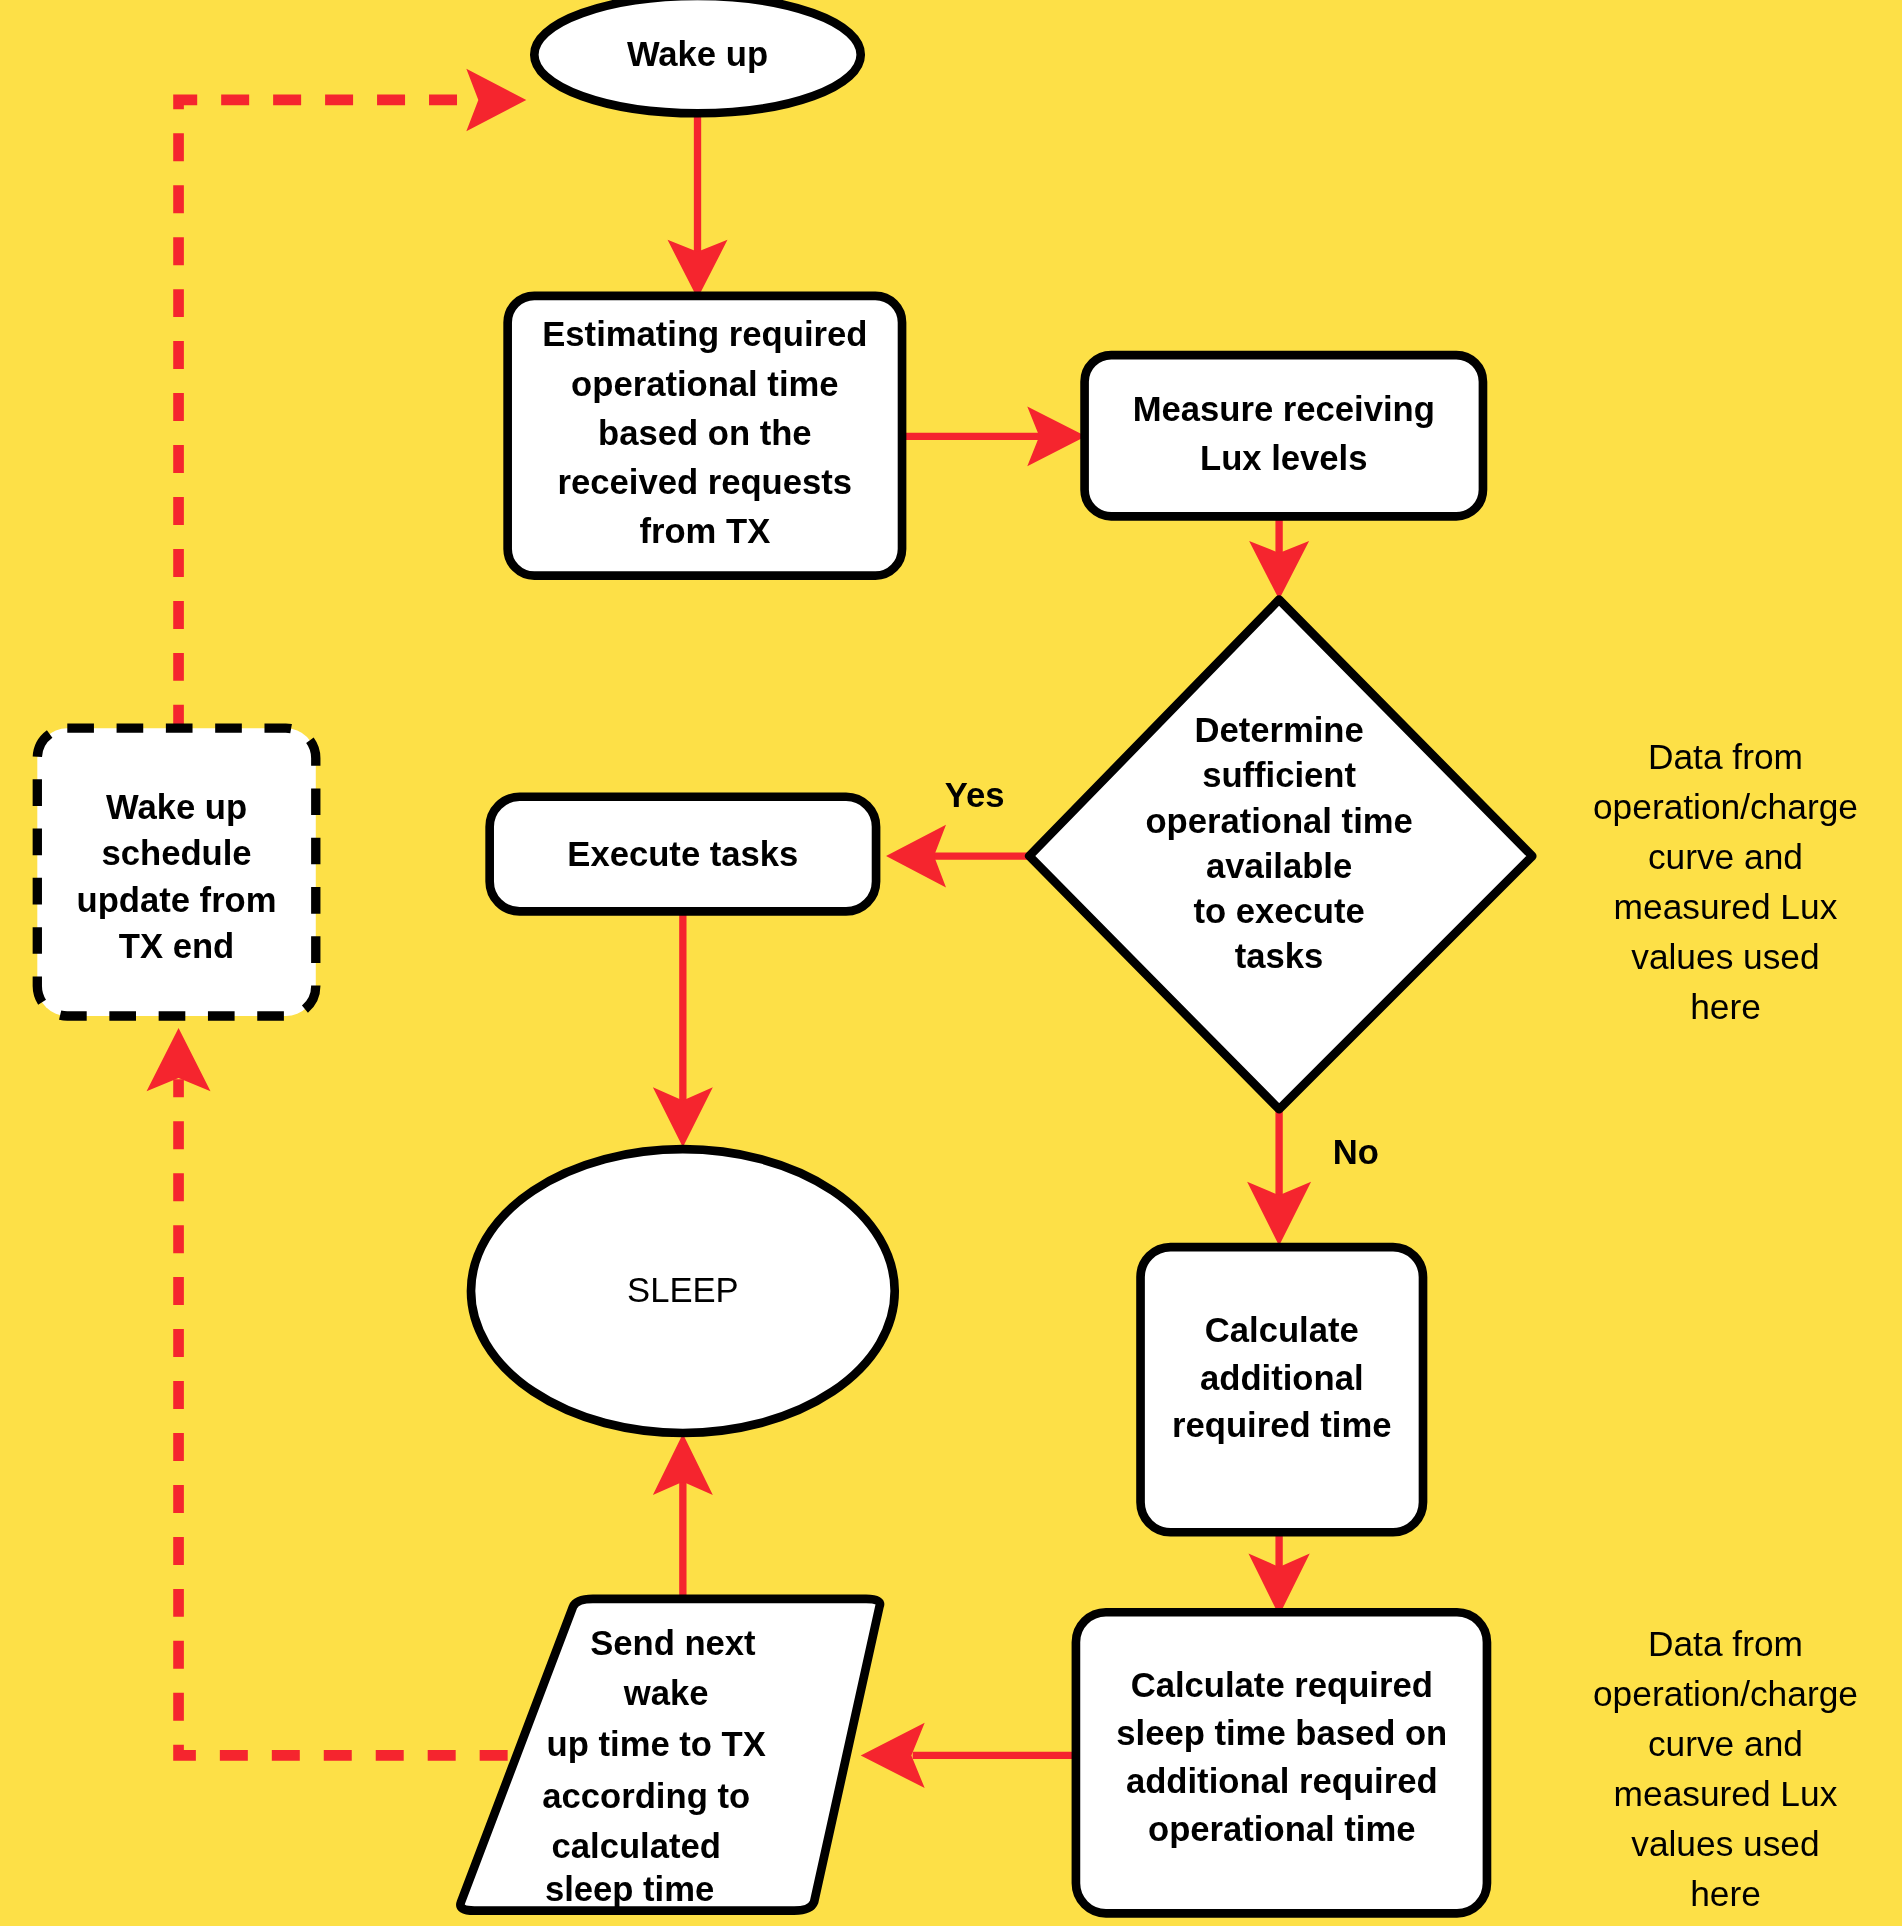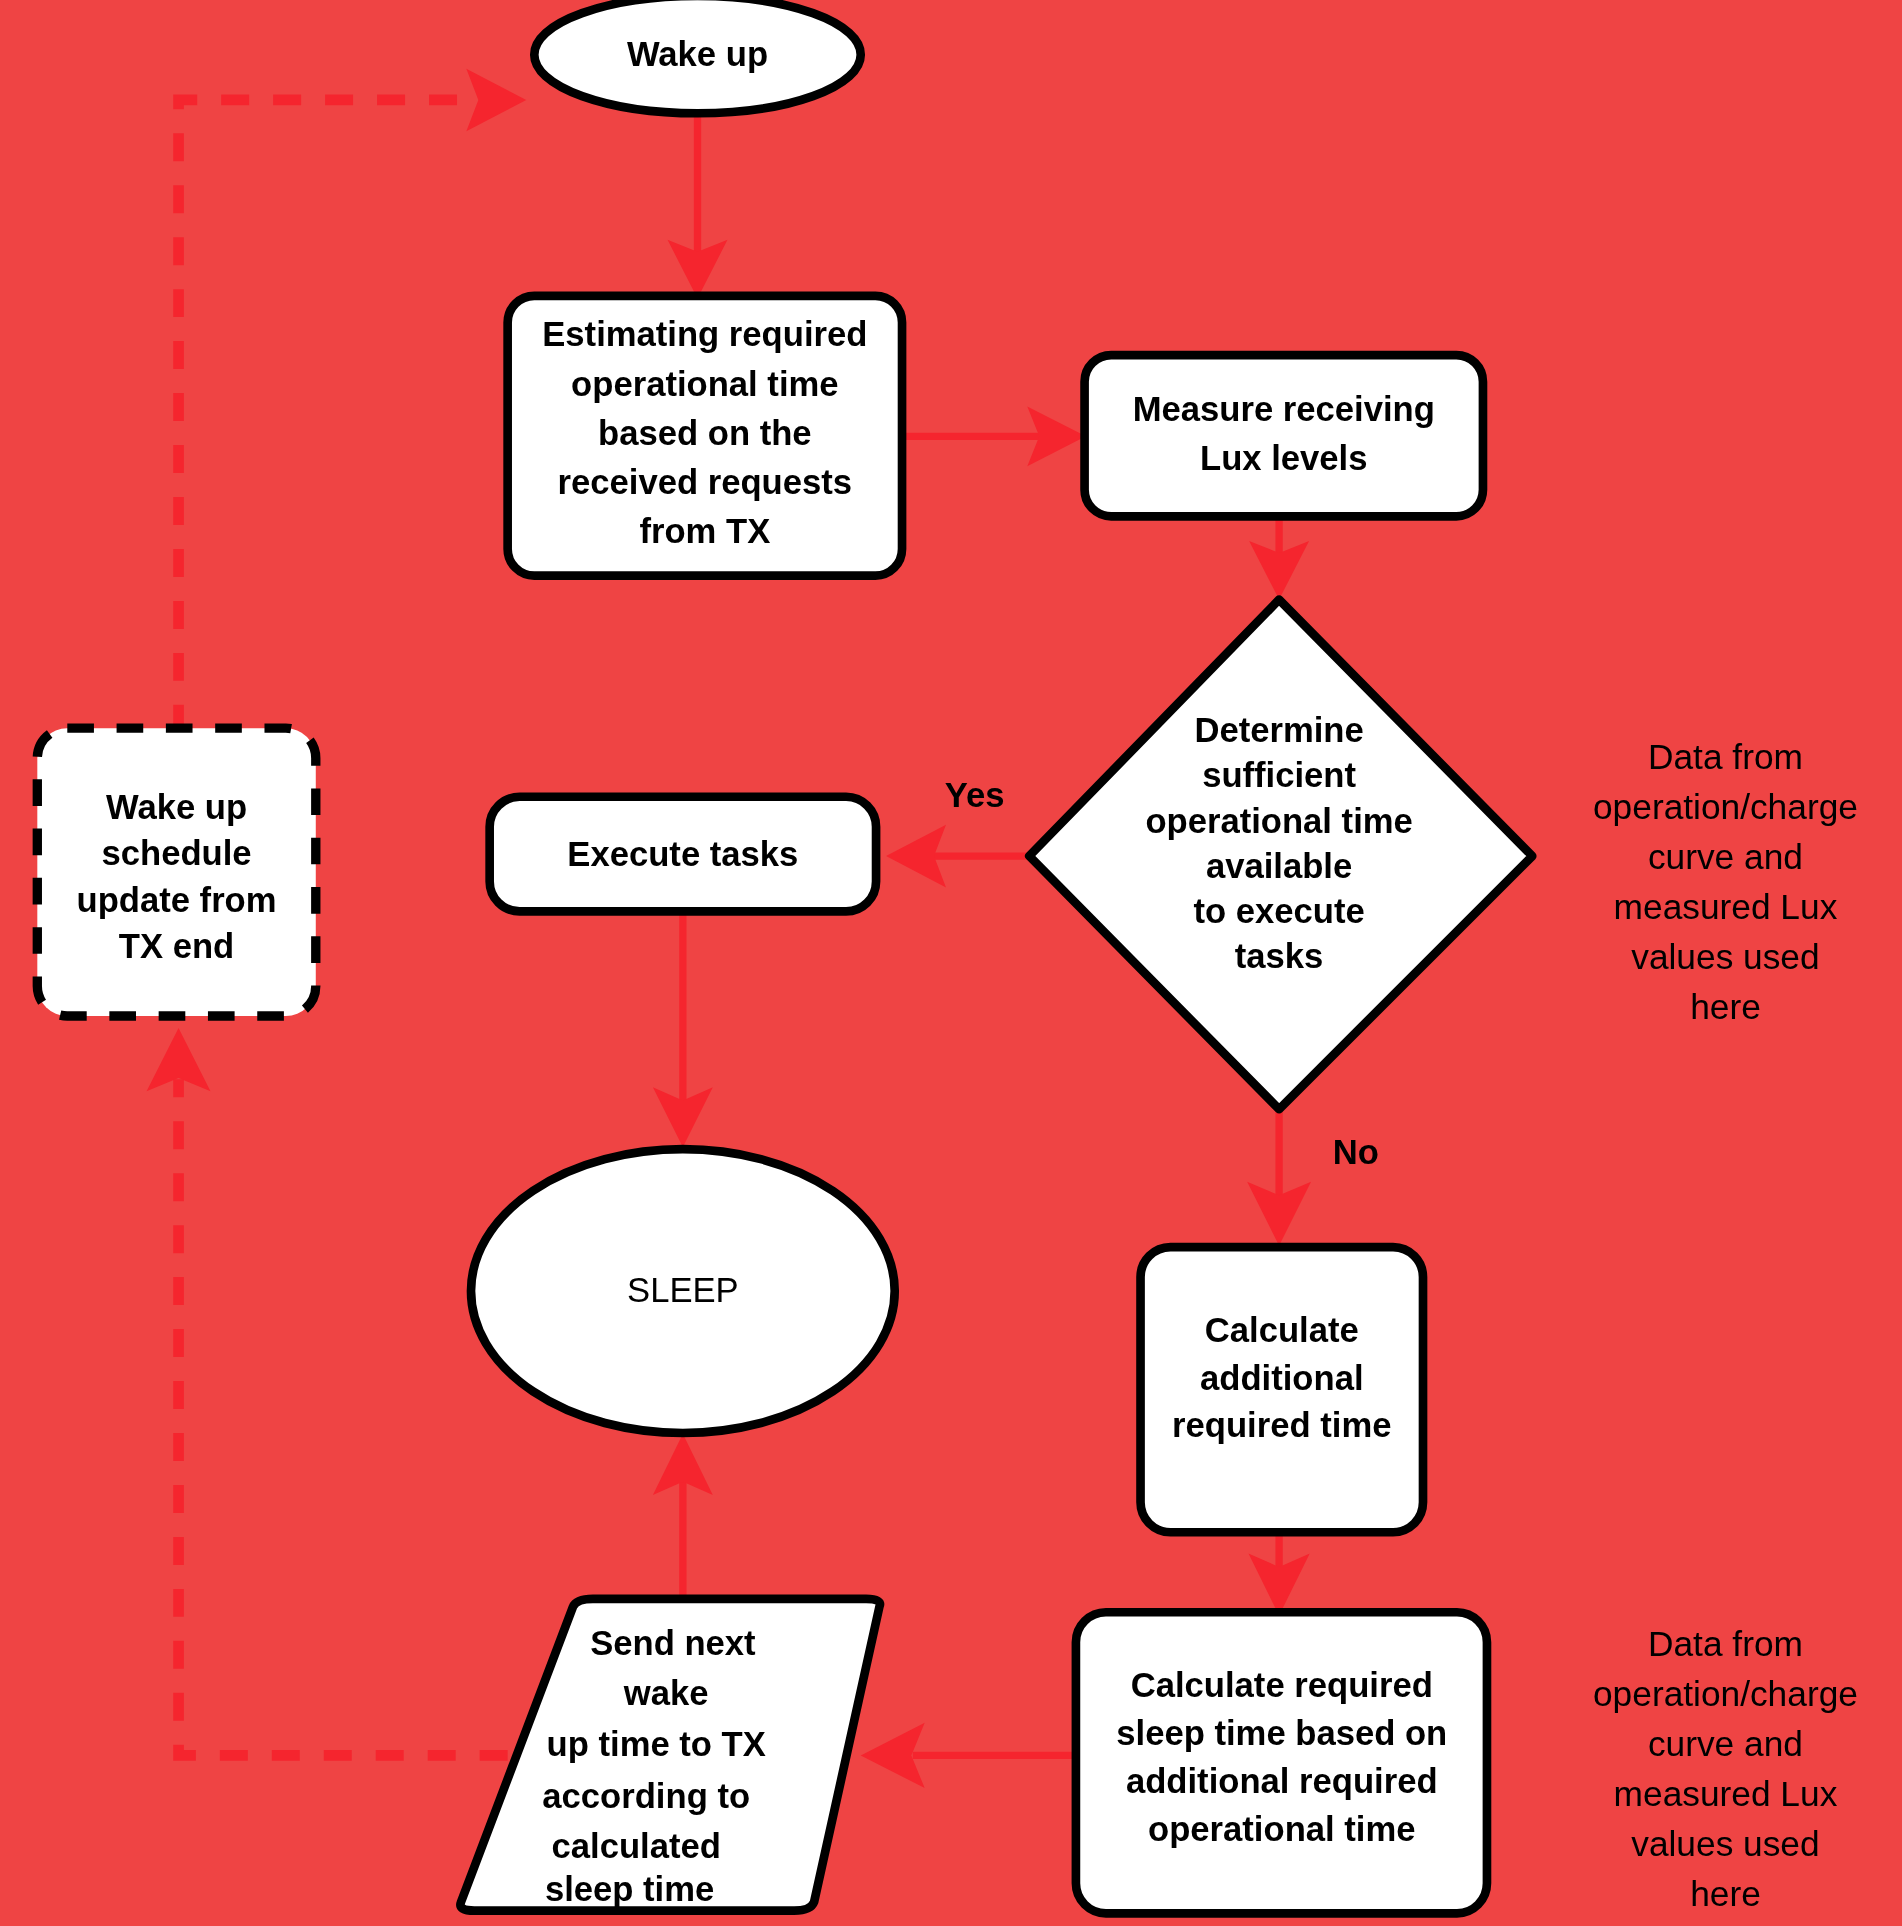--- a/index.html
+++ b/index.html
@@ -10,21 +10,21 @@
   body {
     width: 1902px;
     height: 1926px;
     font-family: "Liberation Sans", sans-serif;
     overflow: hidden;
   }
   #flowchart-root {
     position: relative;
     width: 1902px;
     height: 1926px;
-    background: #ef4444;
+    background: #fde047;
   }
   svg.chart-svg {
     position: absolute;
     top: 0;
     left: 0;
     width: 1902px;
     height: 1926px;
     display: block;
   }
   .node-shape {

